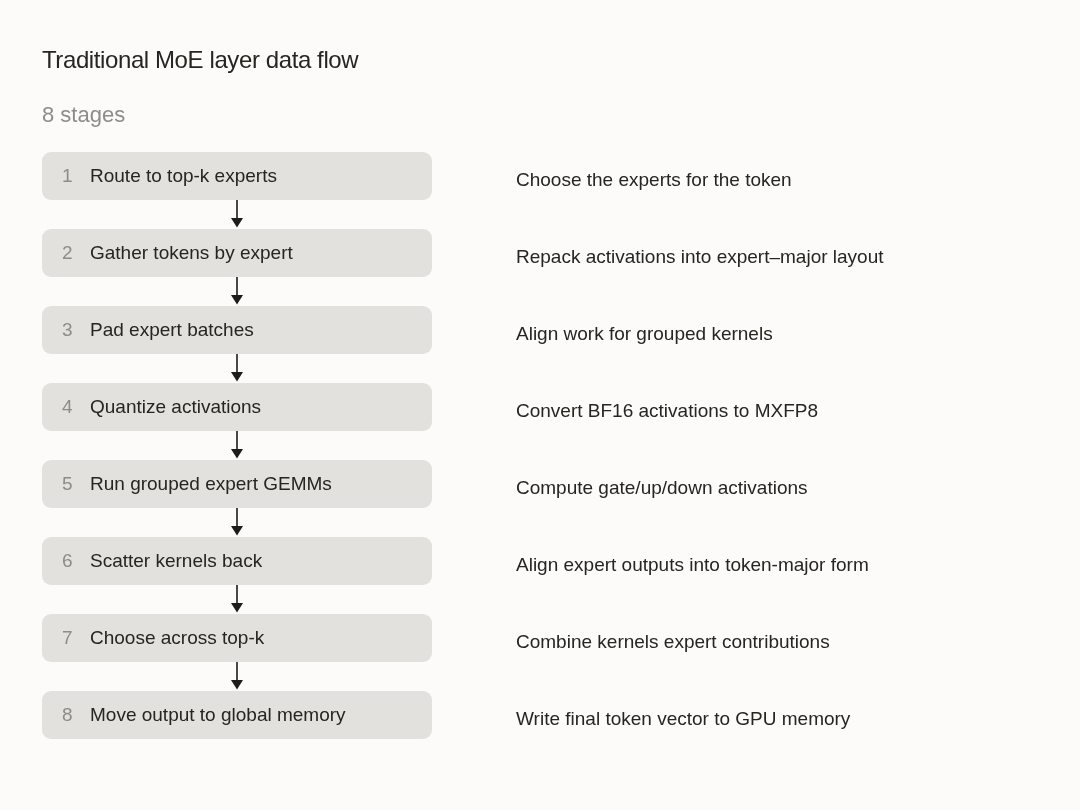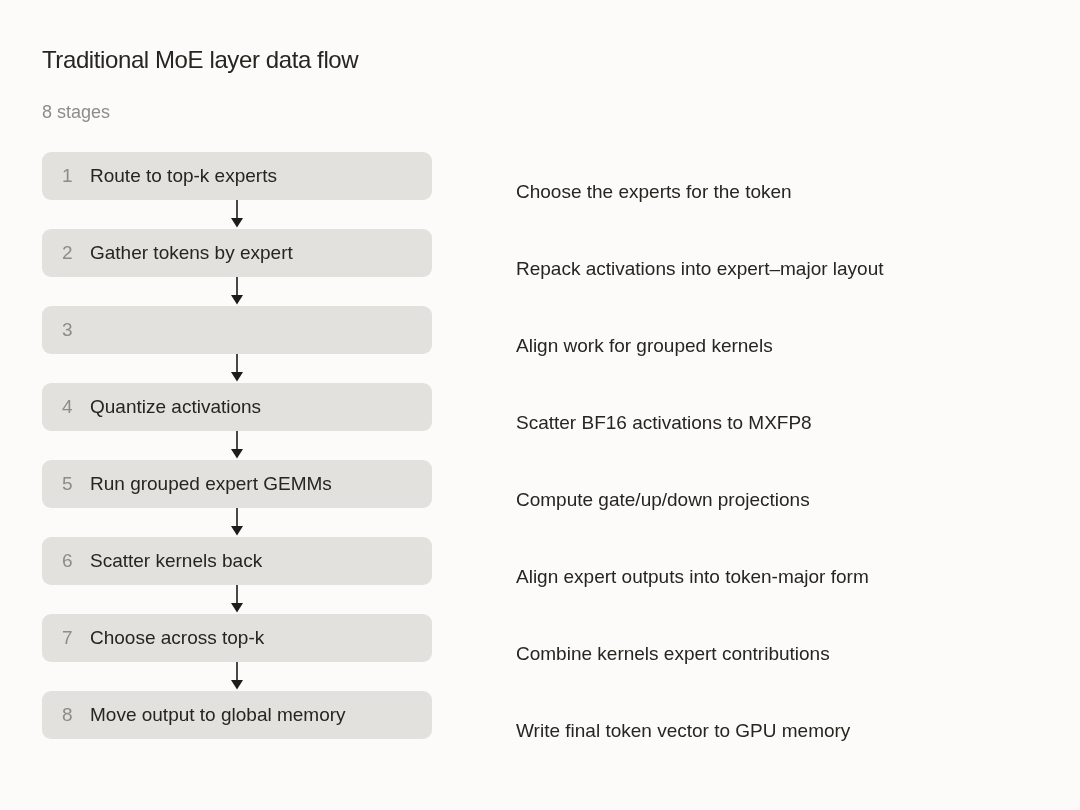--- a/index.html
+++ b/index.html
@@ -11,21 +11,21 @@
     overflow: hidden;
   }
   .page-title {
     position: absolute; left: 42px; top: 46px;
     font-size: 24px; font-weight: 400; letter-spacing: -0.4px;
     color: var(--text-dark, #201f1d);
     white-space: nowrap;
   }
   .subtitle {
     position: absolute; left: 42px; top: 102px;
-    font-size: 18px; font-weight: 400;
+    font-size: 22px; font-weight: 400;
     color: var(--text-muted, #8c8b87);
     white-space: nowrap;
   }
   .flow { position: absolute; left: 42px; top: 152px; }
   .stage { position: relative; margin-bottom: 29px; }
   .stage:last-child { margin-bottom: 0; }
   .stage-box {
     width: 390px; height: 48px;
     background: var(--box-fill, #e2e1dd);
     border-radius: 9px;
@@ -37,21 +37,21 @@
     font-size: 19px;
     color: var(--text-muted, #8e8d89);
   }
   .stage-label {
     flex: 1; text-align: left;
     font-size: 19px;
     color: var(--text-dark, #262520);
     white-space: nowrap;
   }
   .stage-desc {
-    position: absolute; left: 432px; top: 16px; height: 48px;
+    position: absolute; left: 432px; top: 4px; height: 48px;
     display: flex; align-items: center;
     padding-left: 42px;
     font-size: 19px;
     color: var(--text-dark, #262520);
     white-space: nowrap;
   }
   .arrow {
     position: absolute; left: 0; top: 48px;
     width: 390px; height: 29px;
     display: flex; justify-content: center; align-items: flex-start;
@@ -89,50 +89,51 @@
       <svg width="16" height="28" viewBox="0 0 16 28" aria-hidden="true">
         <rect x="7.2" y="0" width="1.6" height="19" class="arrow-fill" fill="#1c1c1a"></rect>
         <polygon points="2,18 14,18 8,27.5" class="arrow-fill" fill="#1c1c1a"></polygon>
       </svg>
     </div>
   </div>
 
   <div class="stage">
     <div class="stage-box">
       <span class="stage-num">3</span>
+      <span class="stage-label">Pad expert batches</span>
     </div>
     <div class="stage-desc">Align work for grouped kernels</div>
     <div class="arrow">
       <svg width="16" height="28" viewBox="0 0 16 28" aria-hidden="true">
         <rect x="7.2" y="0" width="1.6" height="19" class="arrow-fill" fill="#1c1c1a"></rect>
         <polygon points="2,18 14,18 8,27.5" class="arrow-fill" fill="#1c1c1a"></polygon>
       </svg>
     </div>
   </div>
 
   <div class="stage">
     <div class="stage-box">
       <span class="stage-num">4</span>
       <span class="stage-label">Quantize activations</span>
     </div>
-    <div class="stage-desc">Scatter BF16 activations to MXFP8</div>
+    <div class="stage-desc">Convert BF16 activations to MXFP8</div>
     <div class="arrow">
       <svg width="16" height="28" viewBox="0 0 16 28" aria-hidden="true">
         <rect x="7.2" y="0" width="1.6" height="19" class="arrow-fill" fill="#1c1c1a"></rect>
         <polygon points="2,18 14,18 8,27.5" class="arrow-fill" fill="#1c1c1a"></polygon>
       </svg>
     </div>
   </div>
 
   <div class="stage">
     <div class="stage-box">
       <span class="stage-num">5</span>
       <span class="stage-label">Run grouped expert GEMMs</span>
     </div>
-    <div class="stage-desc">Compute gate/up/down projections</div>
+    <div class="stage-desc">Compute gate/up/down activations</div>
     <div class="arrow">
       <svg width="16" height="28" viewBox="0 0 16 28" aria-hidden="true">
         <rect x="7.2" y="0" width="1.6" height="19" class="arrow-fill" fill="#1c1c1a"></rect>
         <polygon points="2,18 14,18 8,27.5" class="arrow-fill" fill="#1c1c1a"></polygon>
       </svg>
     </div>
   </div>
 
   <div class="stage">
     <div class="stage-box">

